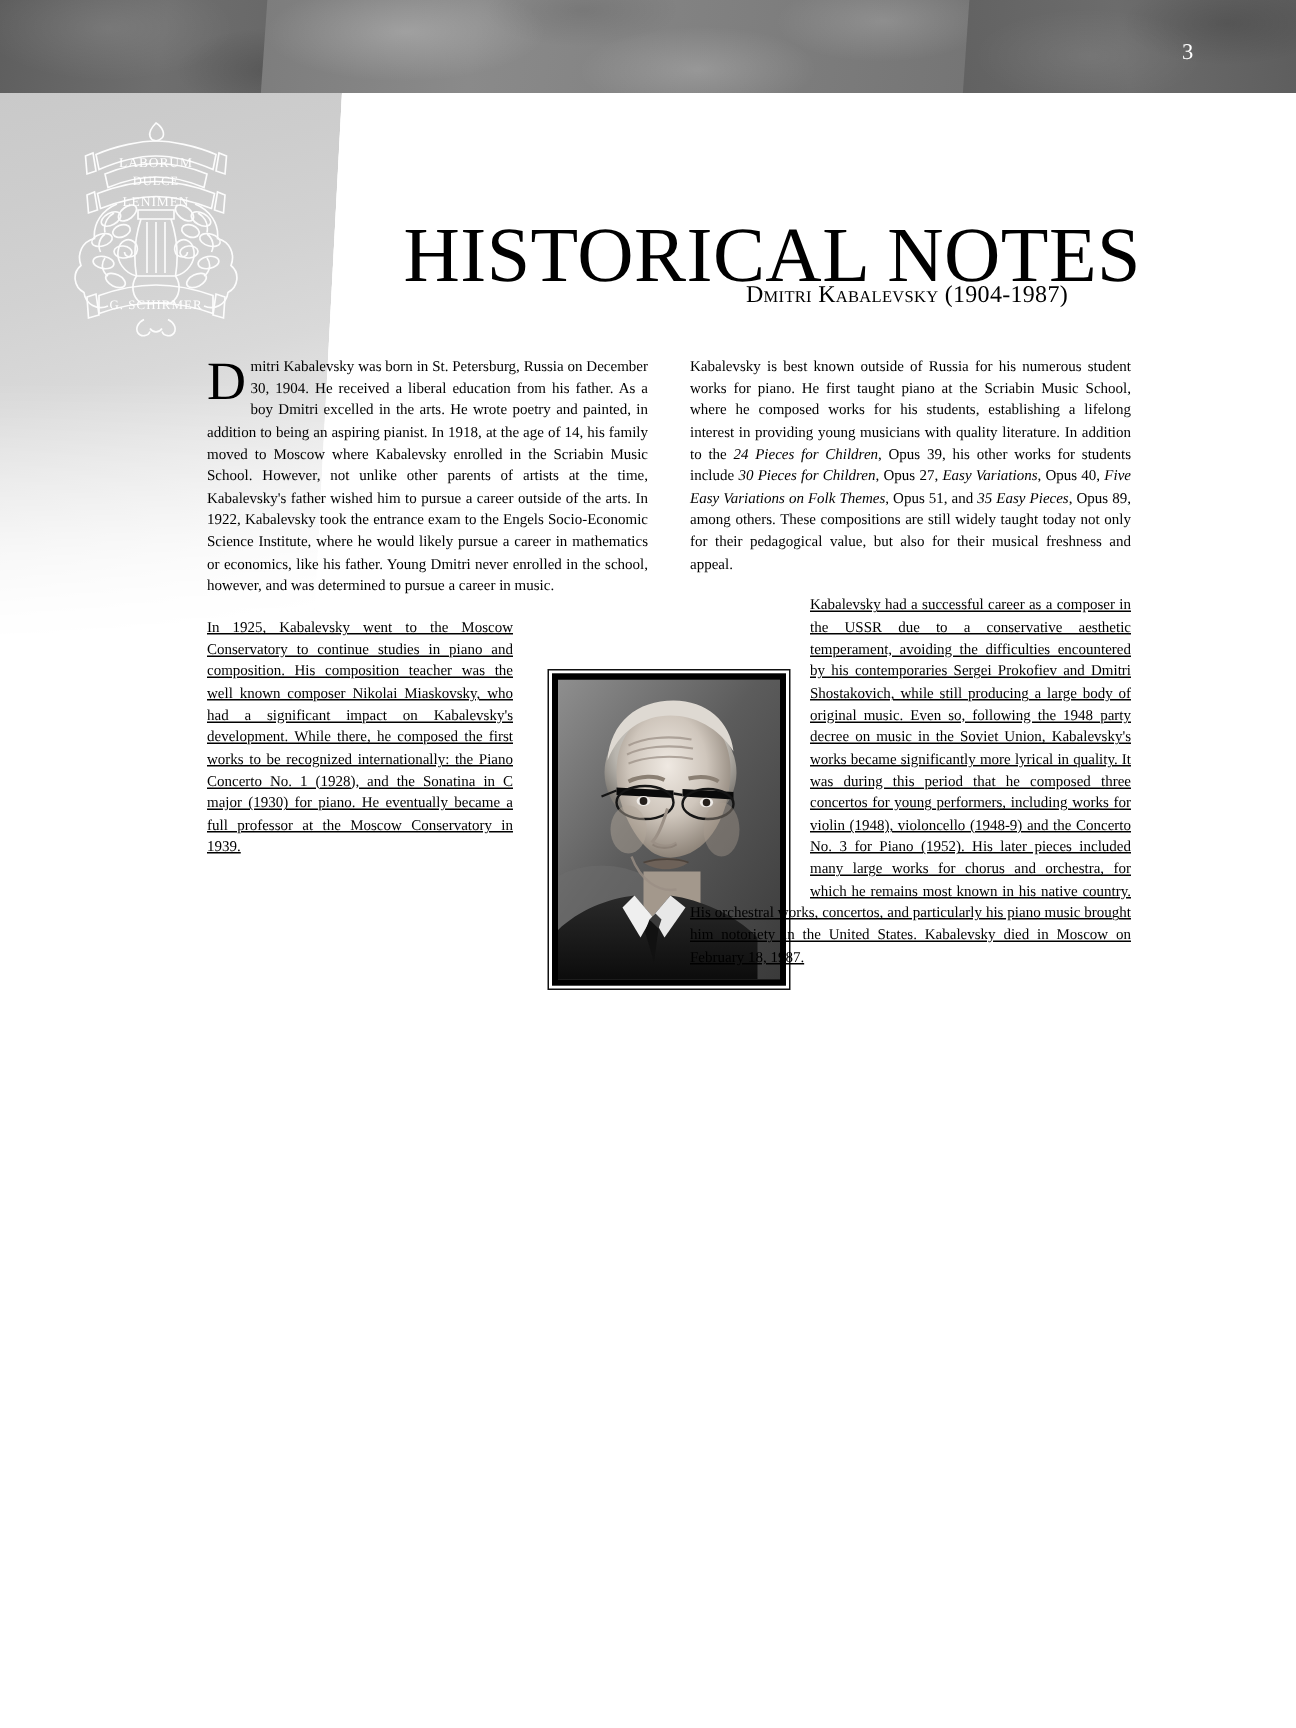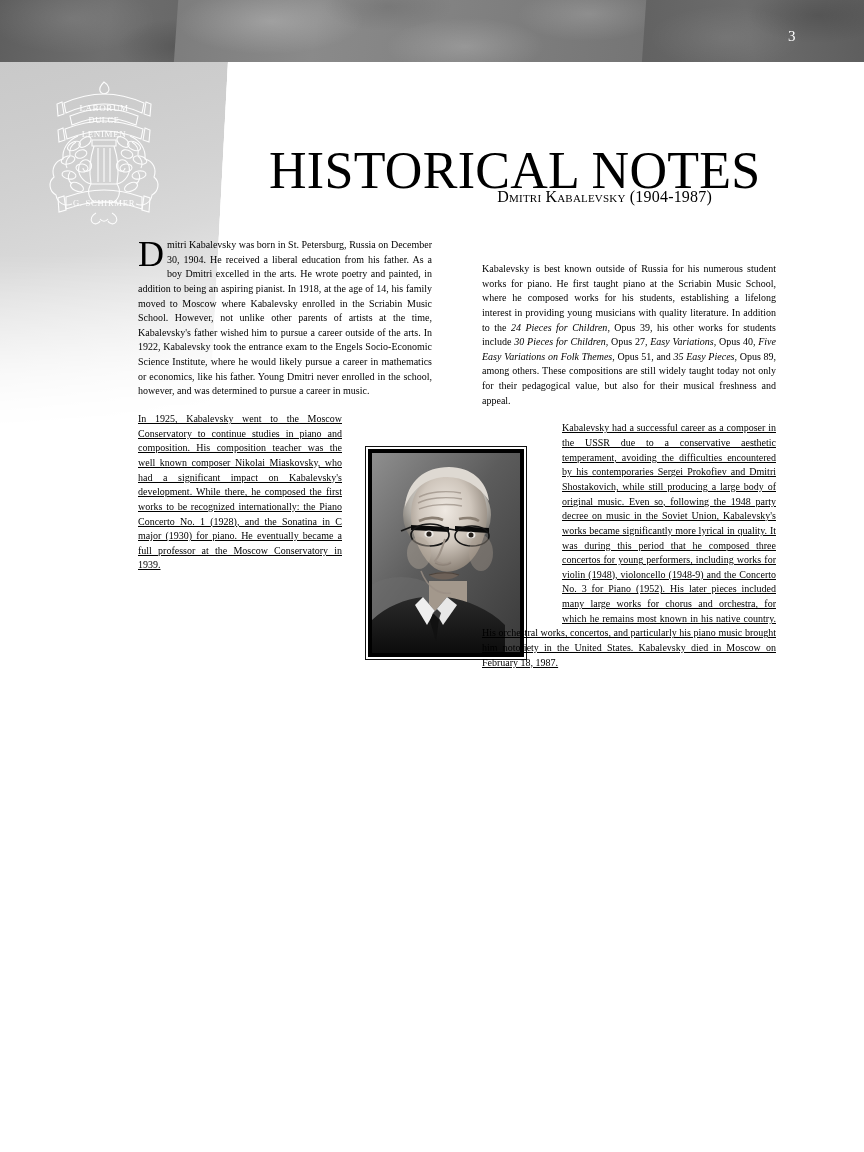--- a/index.html
+++ b/index.html
@@ -122,21 +122,21 @@
     position: absolute;
     top: 238px;
     width: 294px;
     font-size: 10px;
     line-height: 1.465;
     text-align: justify;
     font-family: "Liberation Serif", "DejaVu Serif", serif;
     hyphens: none;
   }
   .col-left  { left: 138px; }
-  .col-right { left: 482px; margin-top: 24px; }
+  .col-right { left: 460px; }
 
   .col p { margin: 0 0 13px 0; }
   .col p:last-child { margin-bottom: 0; text-decoration: underline; }
   .col i, .col em { font-style: italic; }
 
   
   .dropcap::first-letter {
     float: left;
     font-size: 36px;
     line-height: 0.82;

